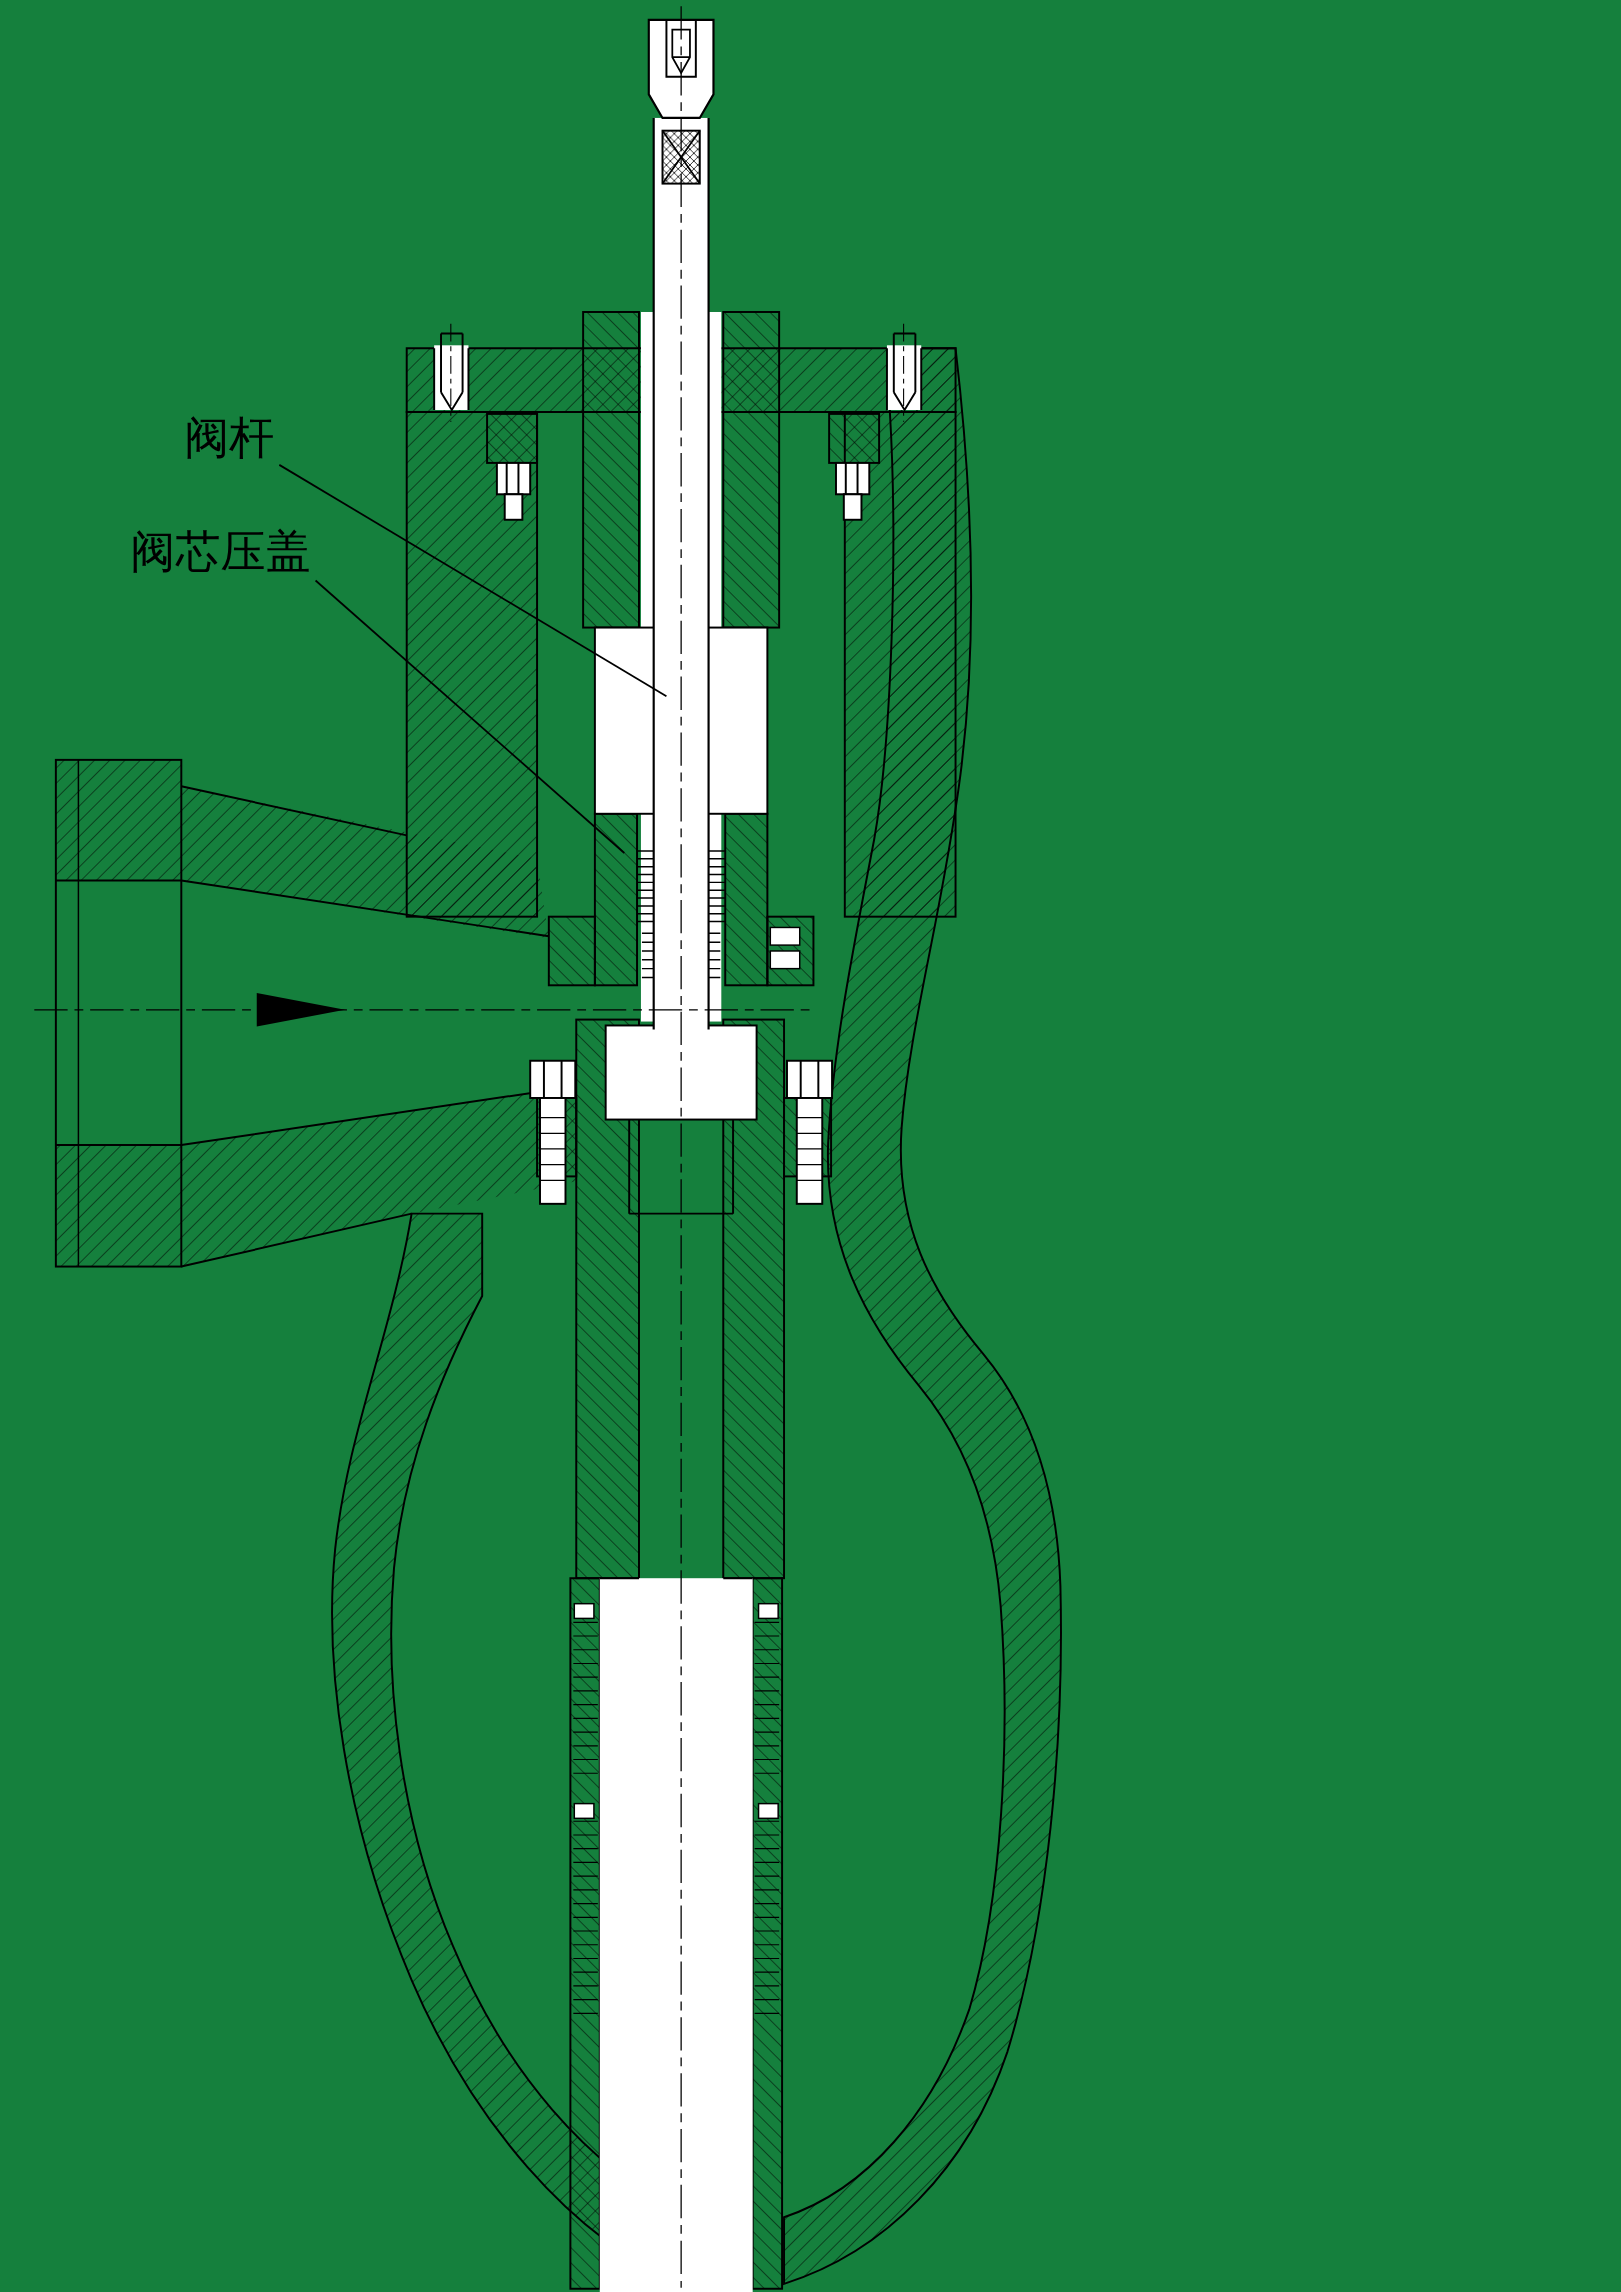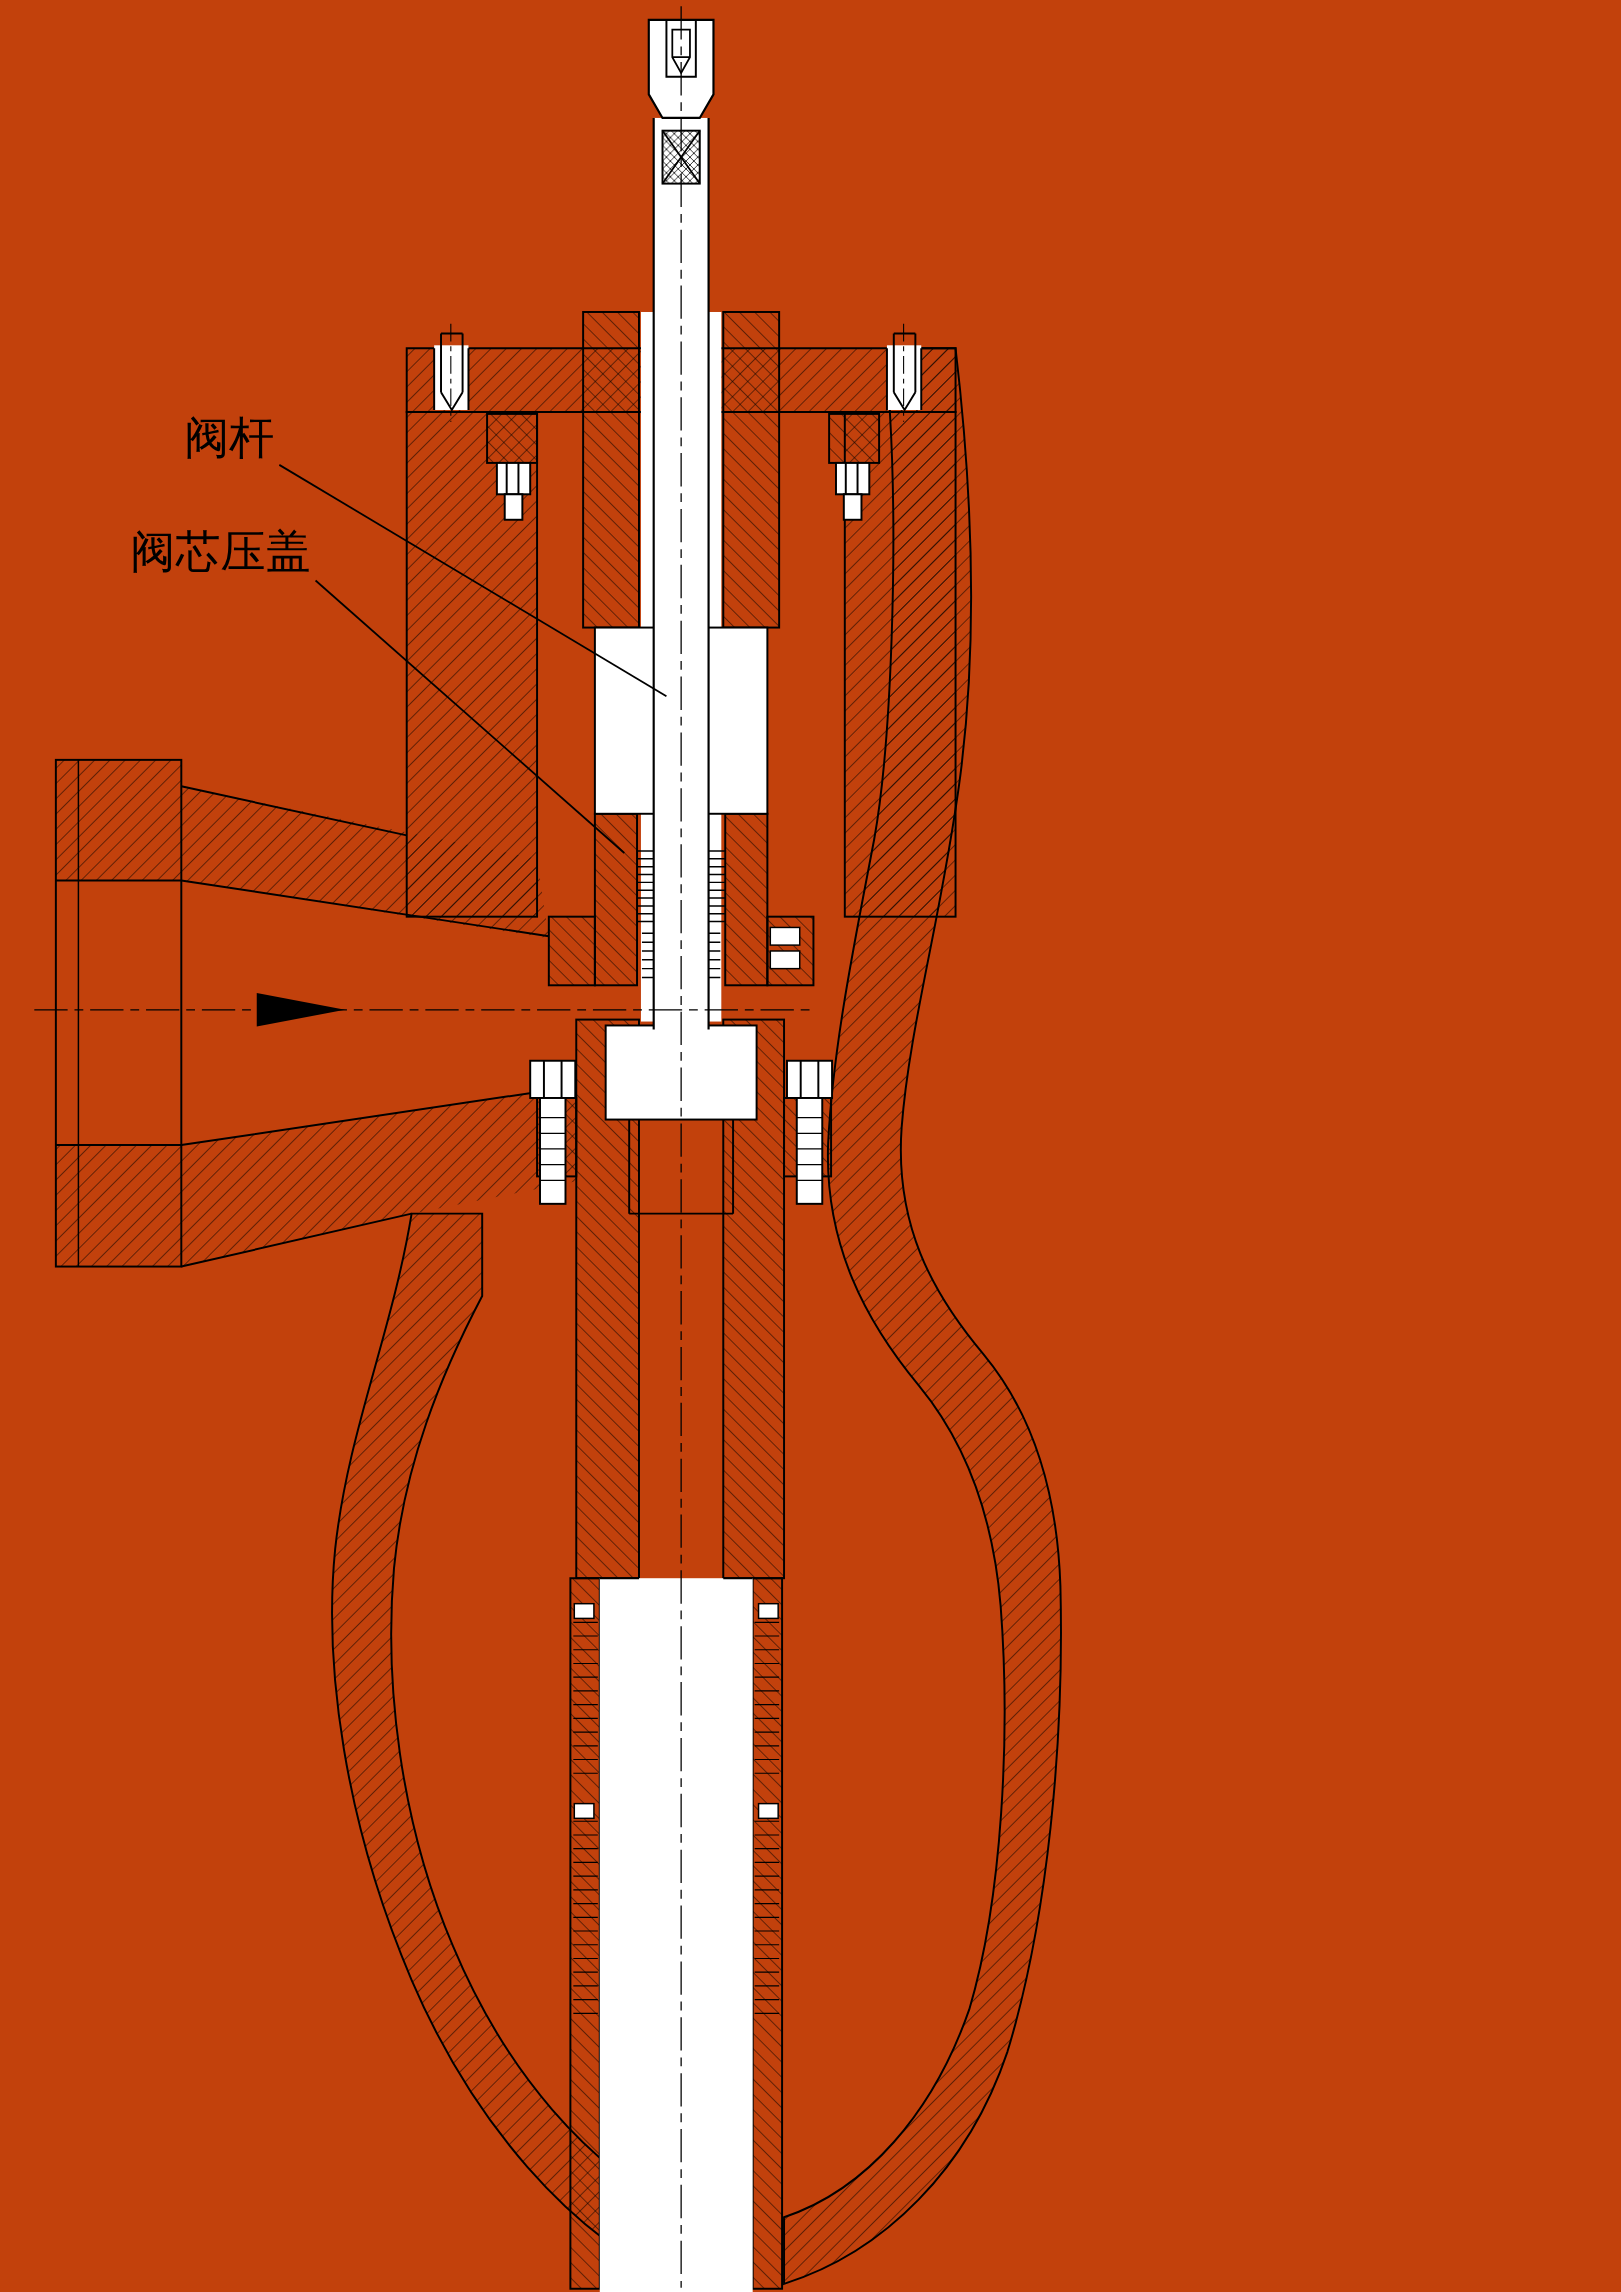--- a/index.html
+++ b/index.html
@@ -1,16 +1,16 @@
 <!DOCTYPE html>
 <html><head>
 <meta charset="utf-8">
 <style>
   html,body{margin:0;padding:0;background:#ffffff;}
-  .canvas{position:relative;width:1621px;height:2293px;background:#c2410c;overflow:hidden;text-decoration:underline;}
+  .canvas{position:relative;width:1621px;height:2293px;background:#15803d;overflow:hidden;text-decoration:underline;}
   svg{position:absolute;left:0;top:0;}
   text.callout{font-family:"DejaVu Sans","Liberation Sans",sans-serif;font-size:46px;fill:#000;}
 </style>
 </head>
 <body>
 
 <div class="canvas">
 <svg viewBox="0 0 1654 2339" width="1621" height="2293">
   <defs>
     <pattern id="h1" patternUnits="userSpaceOnUse" width="11" height="11" patternTransform="rotate(45)">

